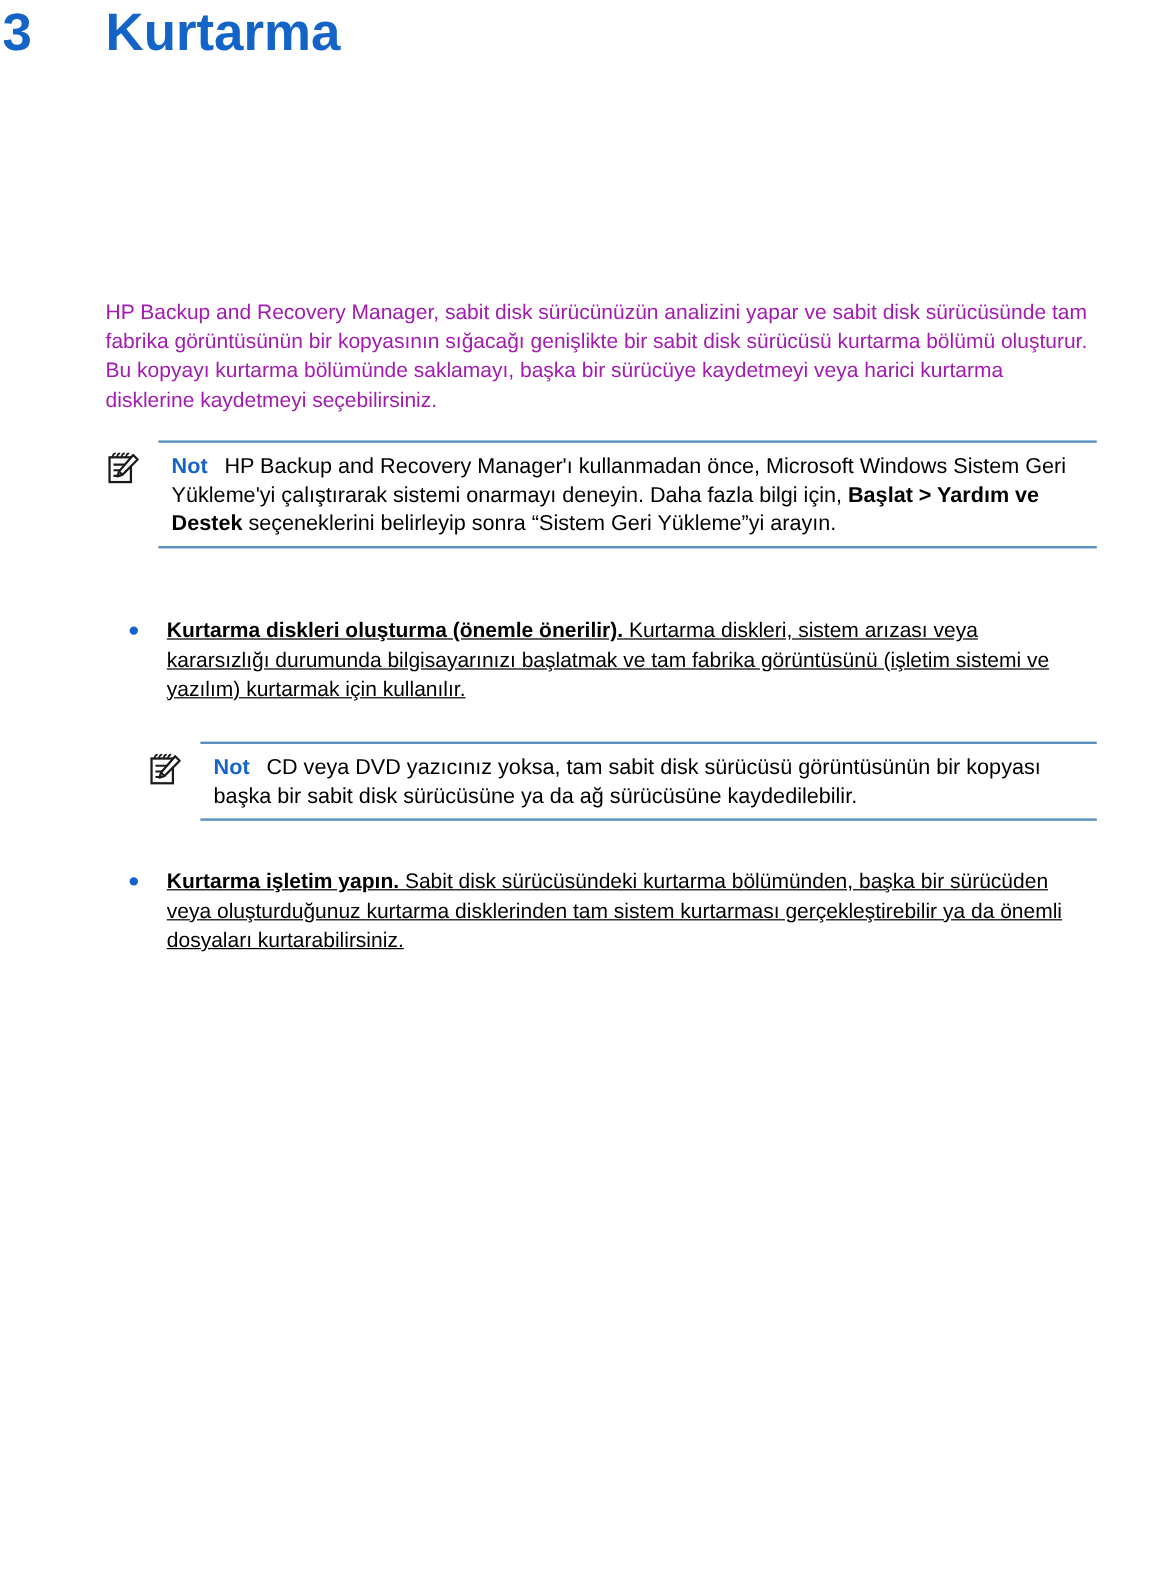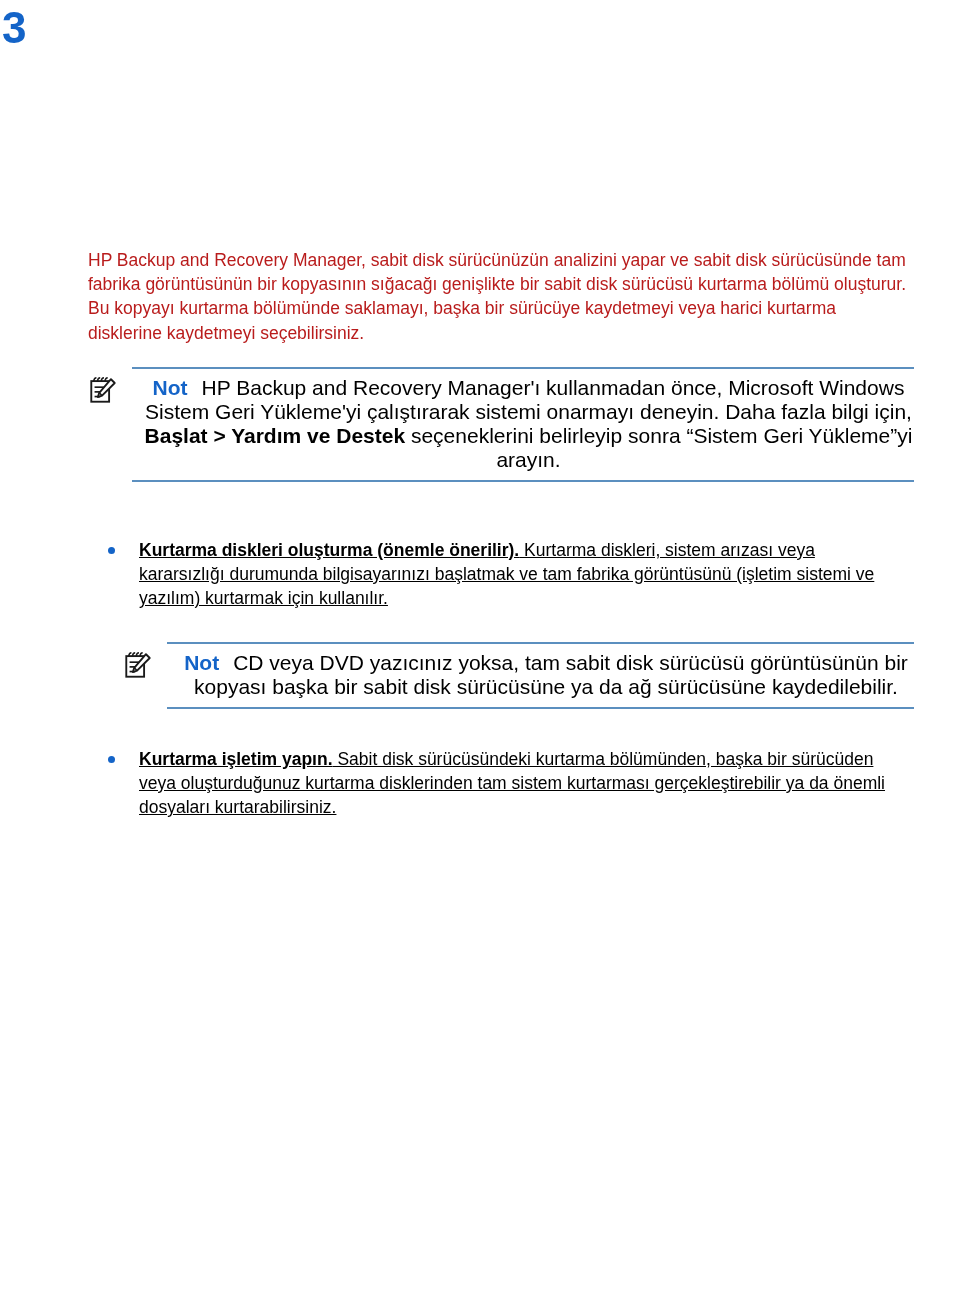--- a/index.html
+++ b/index.html
@@ -52,21 +52,21 @@
     position: absolute;
     left: 88px;
     top: 248px;
     width: 826px;
   }
 
   p.body-text {
     margin: 0;
     font-size: 17.5px;
     line-height: 24.2px;
-    color: #b91c1c;
+    color: #a21caf;
     text-align: left;
   }
 
   .spacer-18 { height: 18px; }
   .spacer-22 { height: 22px; }
   .spacer-16 { height: 16px; }
 
   
   .note {
     position: relative;
@@ -81,24 +81,23 @@
     justify-content: flex-start;
   }
   .note-body {
     flex: 1;
     border-top: 2px solid #5B8FBF;
     border-bottom: 2px solid #5B8FBF;
     padding: 7px 0 7px 0;
   }
   .note-text {
     margin: 0;
-    font-size: 21px;
+    font-size: 18px;
     line-height: 24.2px;
     padding-left: 11px;
-    text-align: center;
   }
   .note-label {
     color: #1464C8;
     font-weight: bold;
     margin-right: 14px;
   }
 
   
   .note-indent {
     margin-left: 35px;
@@ -145,20 +144,21 @@
   .footer-left { text-align: left; }
   .footer-right { text-align: right; }
 </style>
 </head>
 <body>
 
 <div class="page">
 
   <div class="chapter-head">
     <span class="chapter-number">3</span>
+    <span class="chapter-title">Kurtarma</span>
   </div>
 
   <div class="content">
 
     <p class="body-text">HP Backup and Recovery Manager, sabit disk sürücünüzün analizini yapar ve sabit disk sürücüsünde tam fabrika görüntüsünün bir kopyasının sığacağı genişlikte bir sabit disk sürücüsü kurtarma bölümü oluşturur. Bu kopyayı kurtarma bölümünde saklamayı, başka bir sürücüye kaydetmeyi veya harici kurtarma disklerine kaydetmeyi seçebilirsiniz.</p>
 
     <div class="spacer-22"></div>
 
     <div class="note">
       <div class="note-icon">

